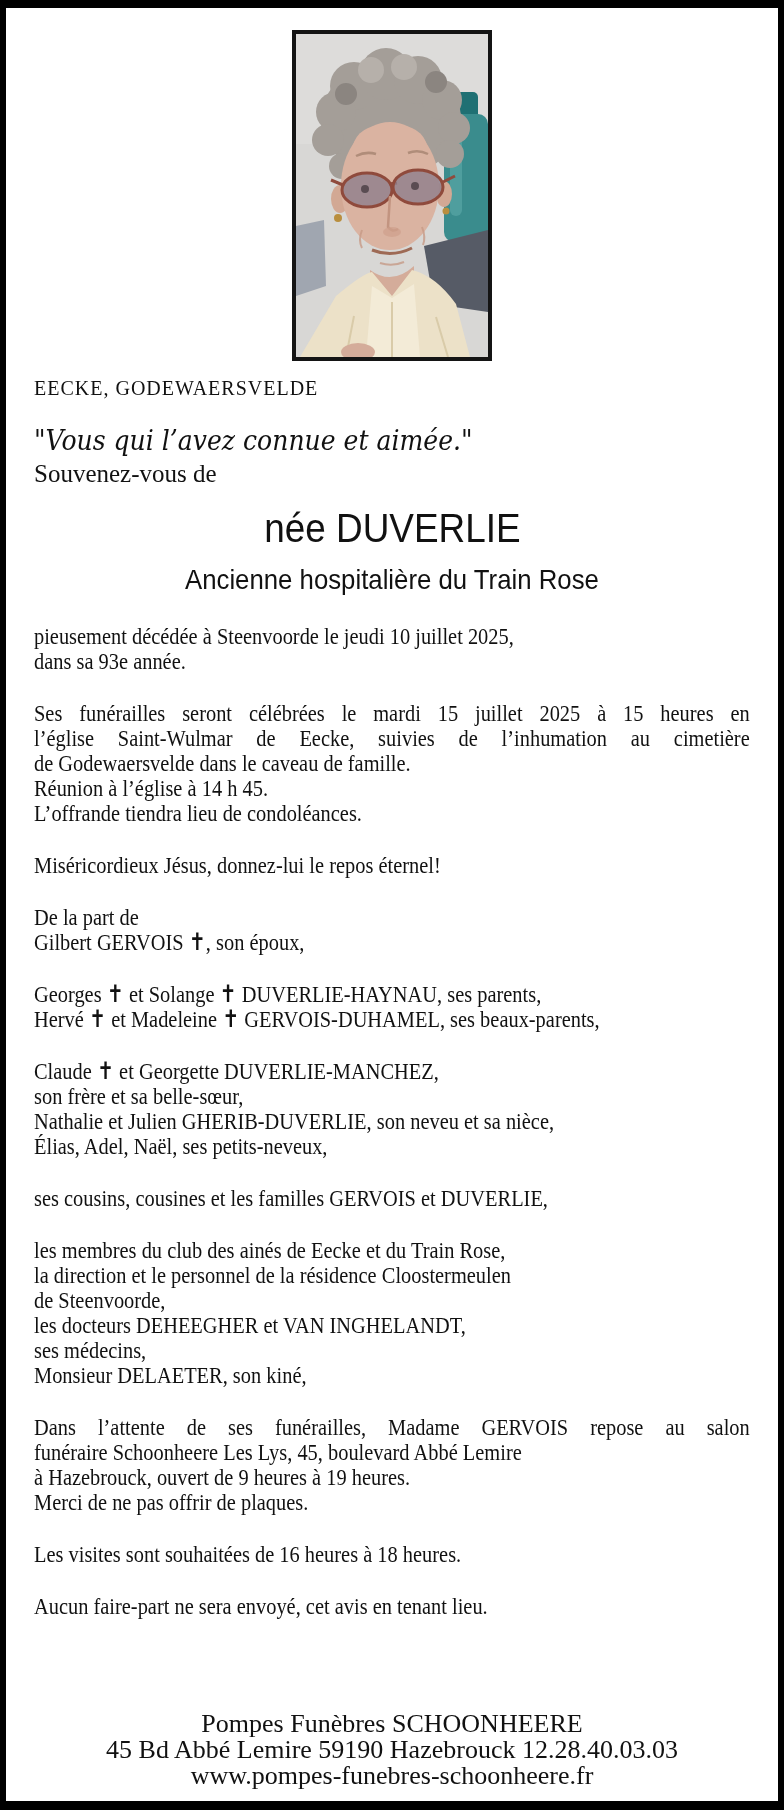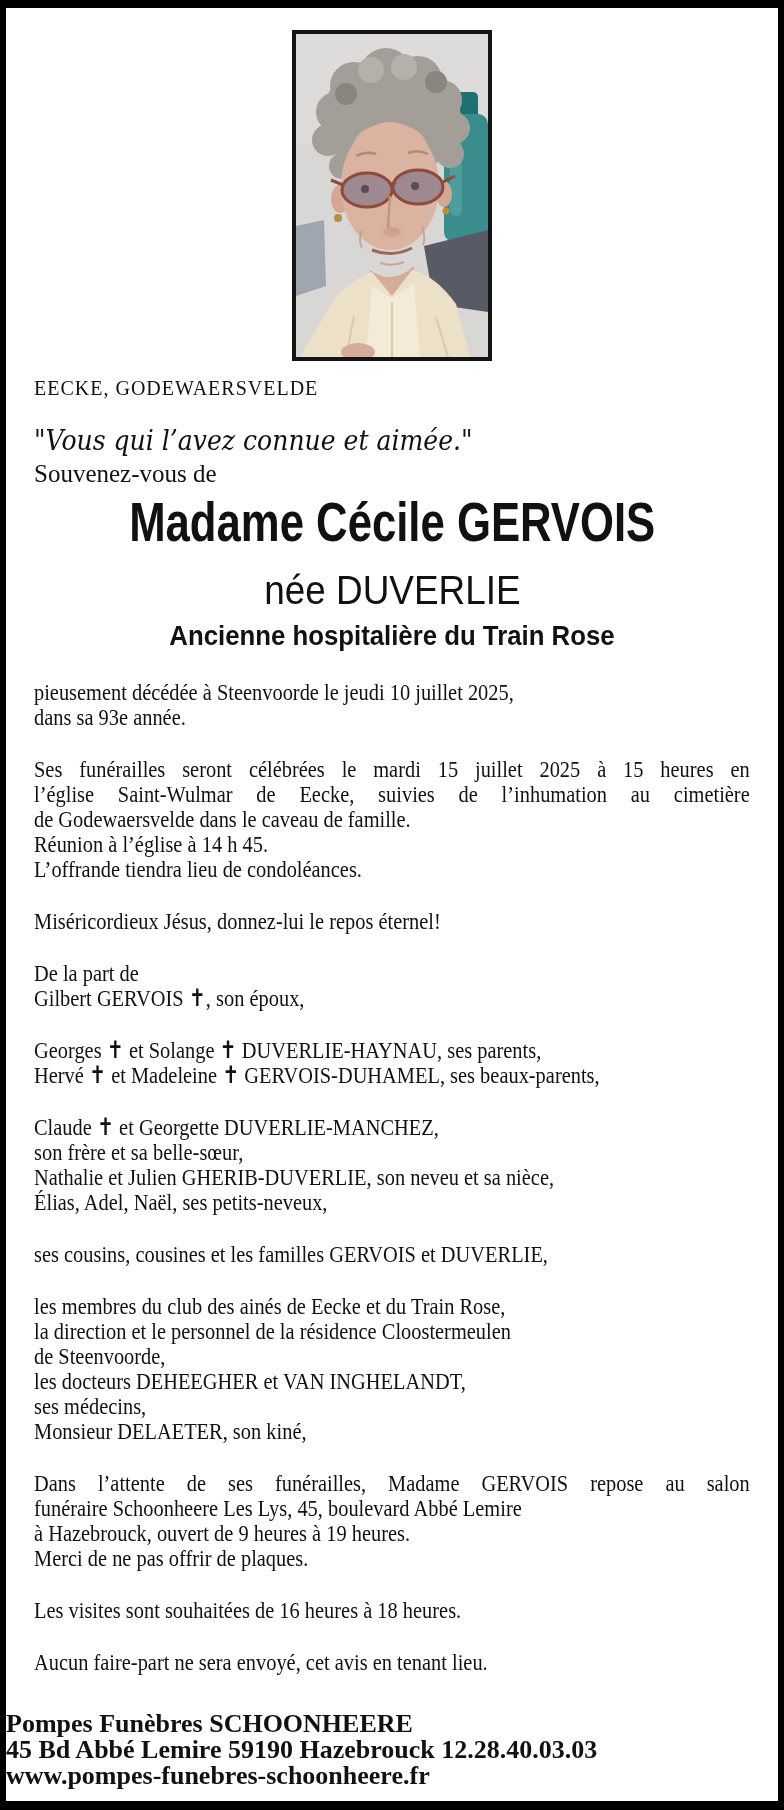--- a/index.html
+++ b/index.html
@@ -45,36 +45,36 @@
   .center { text-align: center; }
   .sans { font-family: "Liberation Sans", "DejaVu Sans", sans-serif; }
   .sq { display: inline-block; white-space: nowrap; }
 
   .h-name { margin-top: 4px; line-height: 58px; font-size: 56px; font-weight: bold; }
   .h-name .sq { transform: scaleX(.78); transform-origin: 50% 50%; }
   .h-maiden { margin-top: 16px; line-height: 46px; font-size: 41px; }
   .h-maiden .sq { transform: scaleX(.9); transform-origin: 50% 50%; }
   .h-widow { line-height: 47px; font-size: 42px; }
   .h-widow .sq { transform: scaleX(.9); transform-origin: 50% 50%; }
-  .h-subtitle { margin-top: 6px; line-height: 33px; font-size: 28px; font-weight: bold; }
+  .h-subtitle { margin-top: 12px; line-height: 33px; font-size: 28px; font-weight: normal; }
   .h-subtitle .sq { transform: scaleX(.92); transform-origin: 50% 50%; }
 
   .body-text { margin-top: 28px; font-size: 24px; }
   .para {
     width: 117.6%;
     transform: scaleX(.85); transform-origin: 0 0;
     margin: 0 0 27px 0;
   }
   .line { line-height: 25px; }
   .just { text-align: justify; text-align-last: justify; }
 
   .footer {
     position: absolute; left: 0; right: 0; bottom: 12px;
-    text-align: left;
-    font-weight: bold;
+    text-align: center;
+    font-weight: normal;
     font-size: 26px;
   }
   .footer .line { line-height: 26px; }
 </style>
 </head>
 <body>
 
 <div class="content">
 
   <figure class="photo-frame">
@@ -136,23 +136,20 @@
       </g>
     </svg>
   </figure>
 
   <div class="h-location">EECKE, GODEWAERSVELDE</div>
 
   <div class="h-quote">"Vous qui l’avez connue et aimée."</div>
 
   <div class="h-intro">Souvenez-vous de</div>
 
-  <div class="h-name center sans">
-    <span class="sq">Madame Cécile GERVOIS</span>
-  </div>
   <div class="h-maiden center sans">
     <span class="sq">née DUVERLIE</span>
   </div>
   <div class="h-subtitle center sans">
     <span class="sq">Ancienne hospitalière du Train Rose</span>
   </div>
 
   <div class="body-text">
       <div class="para">
         <div class="line">pieusement décédée à Steenvoorde le jeudi 10 juillet 2025,</div>

